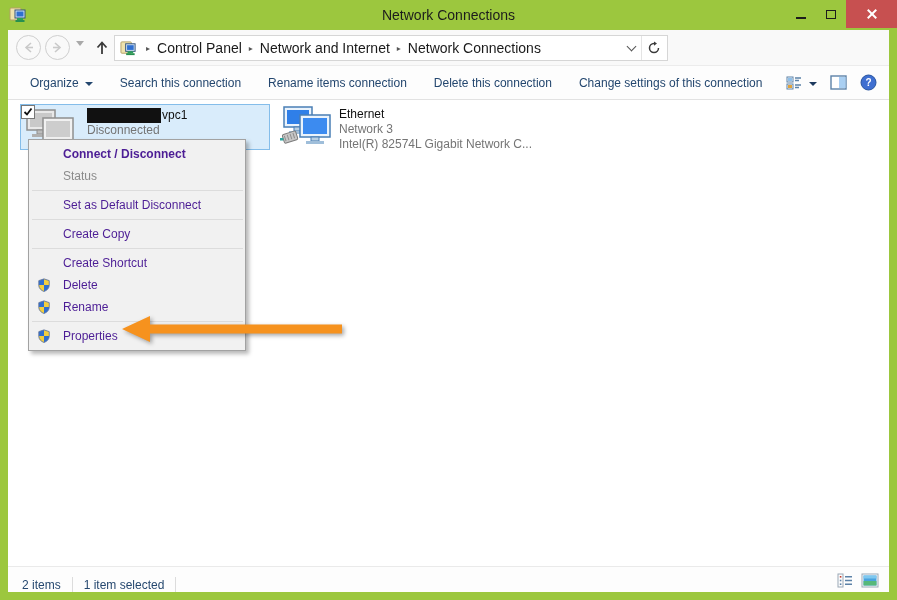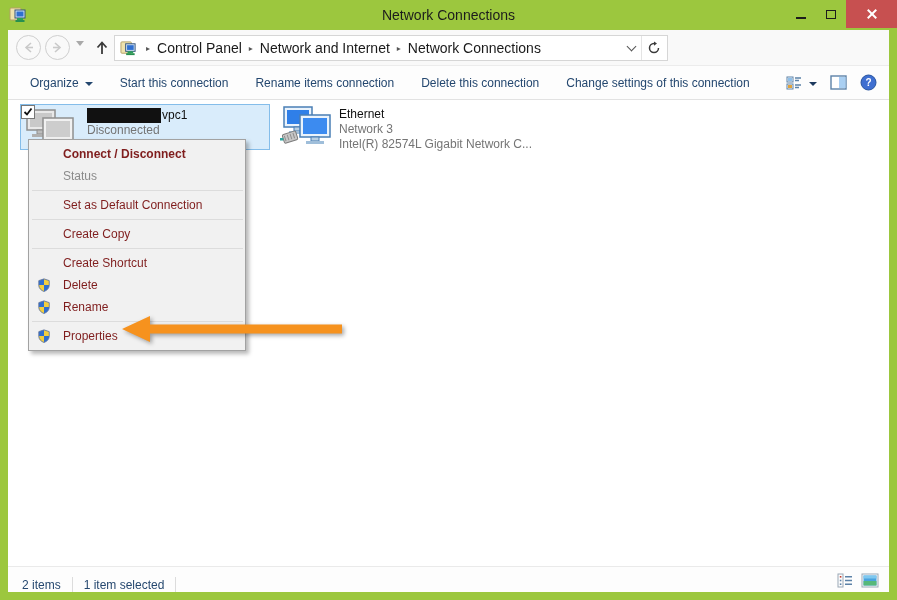--- a/index.html
+++ b/index.html
@@ -71,21 +71,21 @@
   .tile-text { font-size:12px; line-height:15px; padding-top:3px; }
   .tile-name { color:#101010; display:flex; align-items:center; }
   .tile-sub { color:#757575; }
   .redact { display:inline-block; width:74px; height:15px; background:#111; margin-right:1px; }
   .checkbox { position:absolute; left:0px; top:0px; width:14px; height:14px; background:#fff;
               border:1px solid #777; z-index:2; display:flex; align-items:center; justify-content:center; }
   
   .ctx-menu { position:absolute; left:20px; top:39px; width:218px; background:#f1f1f1;
               border:1px solid #a2a2a2; box-shadow:3px 3px 4px rgba(0,0,0,0.28); padding:3px 0; z-index:5; }
   .mi { position:relative; height:22px; line-height:22px; padding-left:34px; font-size:12px;
-        color:#7f1d1d; cursor:default; white-space:nowrap; }
+        color:#4c1d95; cursor:default; white-space:nowrap; }
   .mi-bold { font-weight:bold; }
   .mi-disabled { color:#8b8b8b; }
   .mi-shield { position:absolute; left:8px; top:4px; width:14px; height:14px; }
   .mi-sep { height:1px; background:#dcdcdc; margin:3px 2px 3px 3px; }
   
   .anno-arrow { position:absolute; left:106px; top:212px; z-index:9;
                 filter:drop-shadow(2px 2px 2px rgba(0,0,0,0.35)); }
   
   .statusbar { position:absolute; left:8px; top:566px; width:881px; height:26px; background:#fdfdfd;
                border-top:1px solid #eaeaea; display:flex; align-items:flex-end; }
@@ -165,21 +165,21 @@
         </svg>
       </span>
     </div>
   </div>
 
   <div class="toolbar">
     <div class="tb-item">
       <span>Organize</span>
       <span class="tb-caret"></span>
     </div>
-    <div class="tb-item">Start this connection</div>
+    <div class="tb-item">Search this connection</div>
     <div class="tb-item">Rename items connection</div>
     <div class="tb-item">Delete this connection</div>
     <div class="tb-item">Change settings of this connection</div>
     <div class="tb-right">
       <span class="tb-iconbtn">
         <svg width="17" height="16" viewBox="0 0 17 16">
           <rect x="1" y="2" width="6" height="5" fill="#fff" stroke="#5c82a8"></rect>
           <rect x="2" y="3" width="4" height="3" fill="#8fc0ea"></rect>
           <path d="M9 3 H15 M9 5.5 H13" stroke="#5c82a8" stroke-width="1.3"></path>
           <rect x="1" y="9" width="6" height="5" fill="#fff" stroke="#5c82a8"></rect>
@@ -254,21 +254,21 @@
         <div class="tile-name">Ethernet</div>
         <div class="tile-sub">Network 3</div>
         <div class="tile-sub">Intel(R) 82574L Gigabit Network C...</div>
       </div>
     </div>
 
     <div class="ctx-menu">
       <div class="mi mi-bold">Connect / Disconnect</div>
       <div class="mi mi-disabled">Status</div>
       <div class="mi-sep"></div>
-      <div class="mi">Set as Default Connection</div>
+      <div class="mi">Set as Default Disconnect</div>
       <div class="mi-sep"></div>
       <div class="mi">Create Copy</div>
       <div class="mi-sep"></div>
       <div class="mi">Create Shortcut</div>
       <div class="mi">
         <svg class="mi-shield" viewBox="0 0 16 16">
           <defs>
               <clipPath id="sh1">
                 <path d="M8 1 L14 3 V8 C14 12 11 14.3 8 15.4 C5 14.3 2 12 2 8 V3 Z"></path>
               </clipPath>

